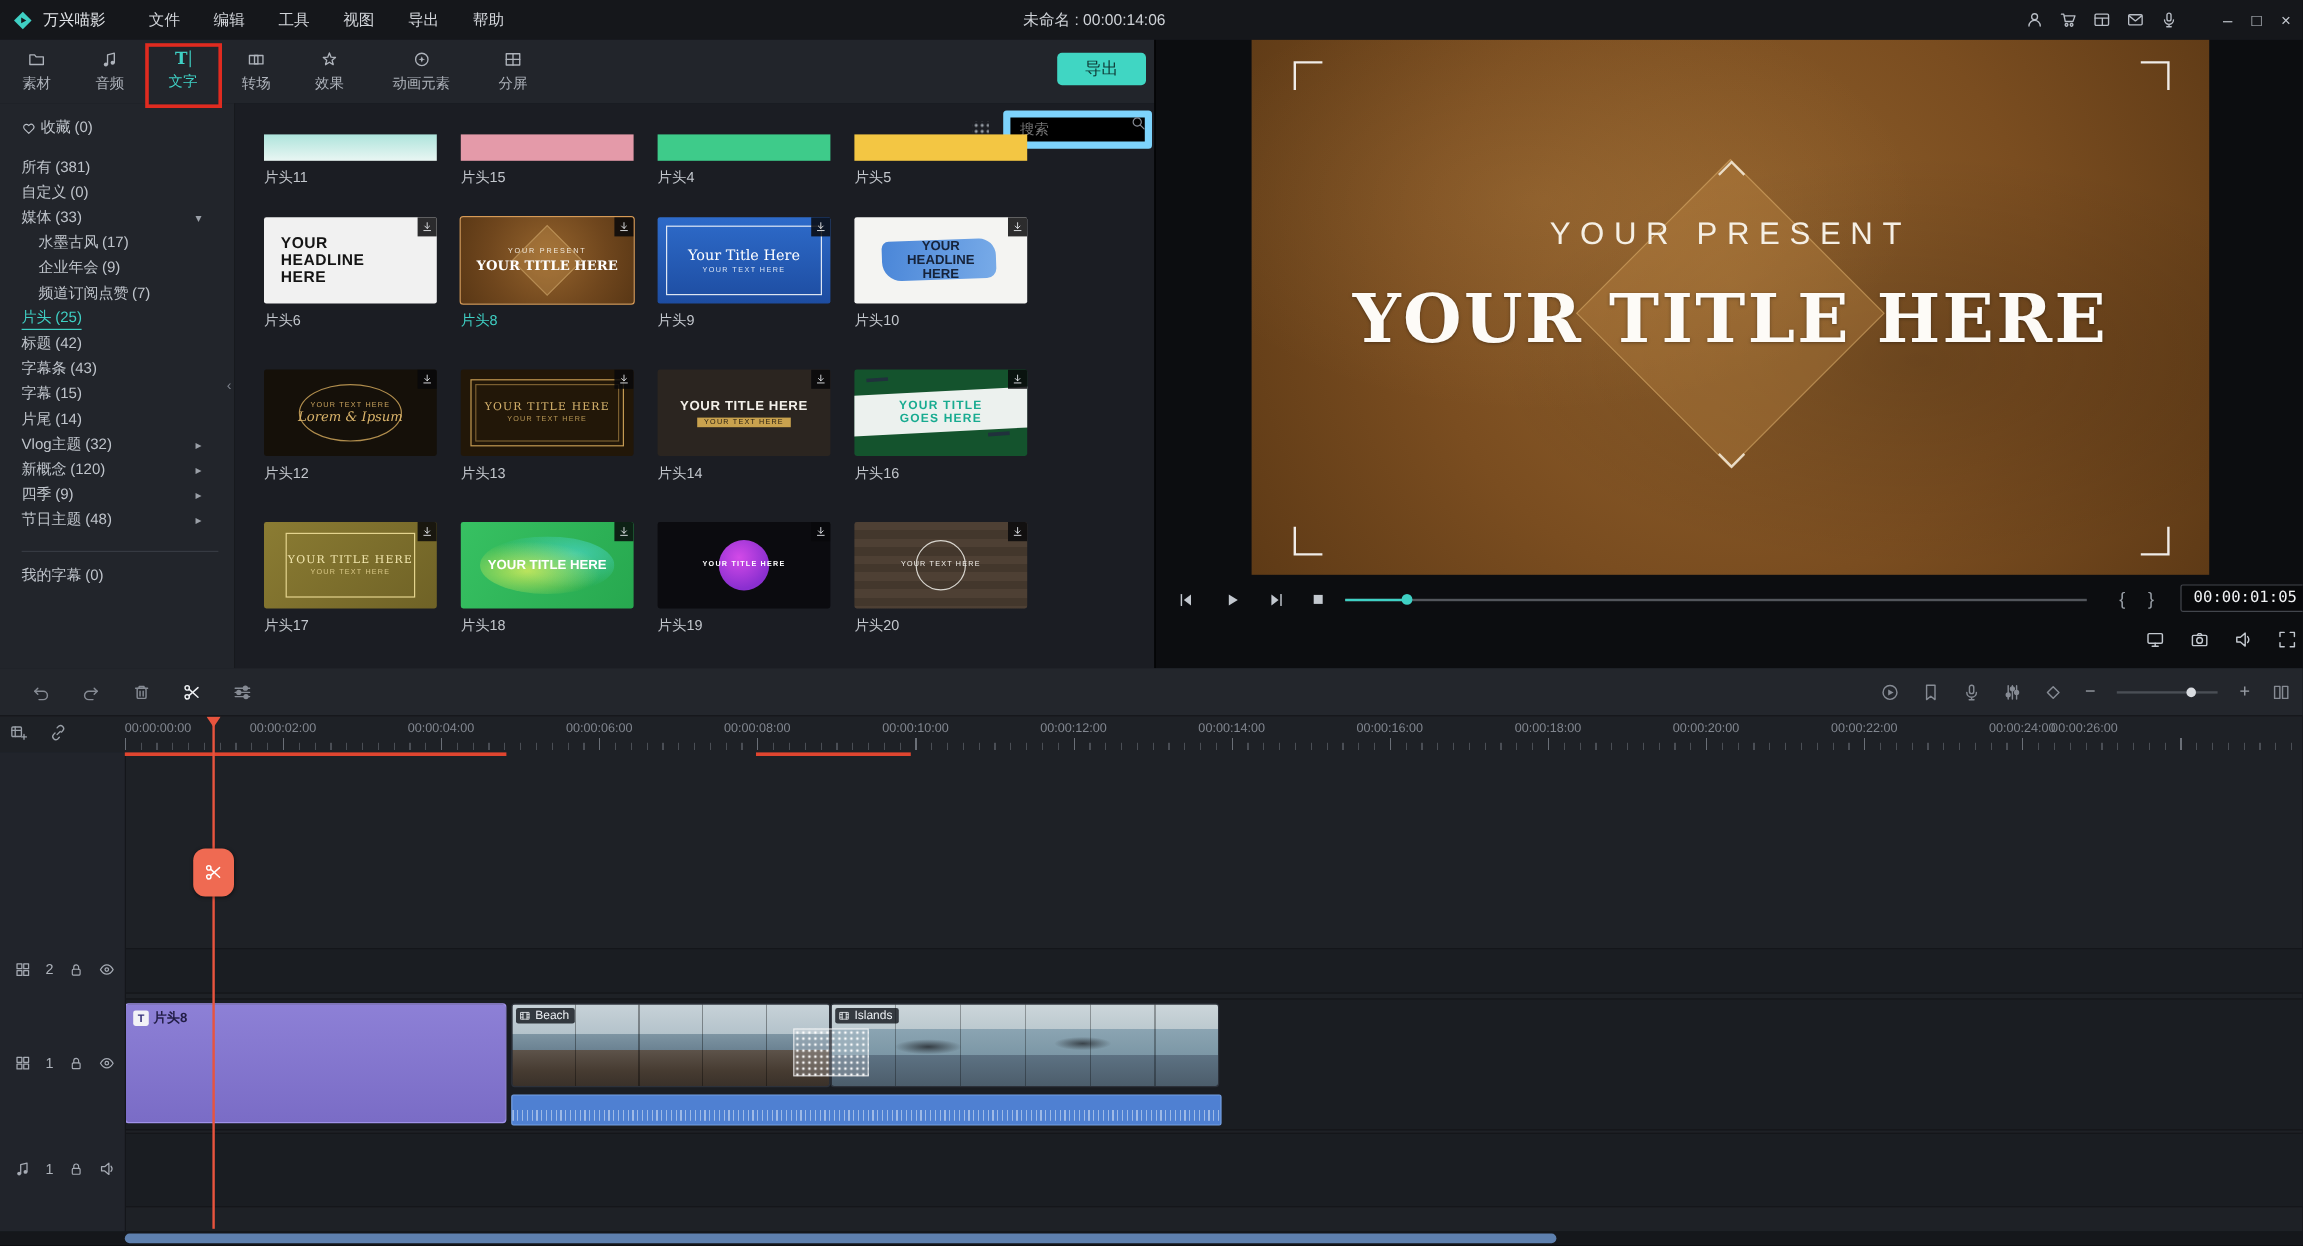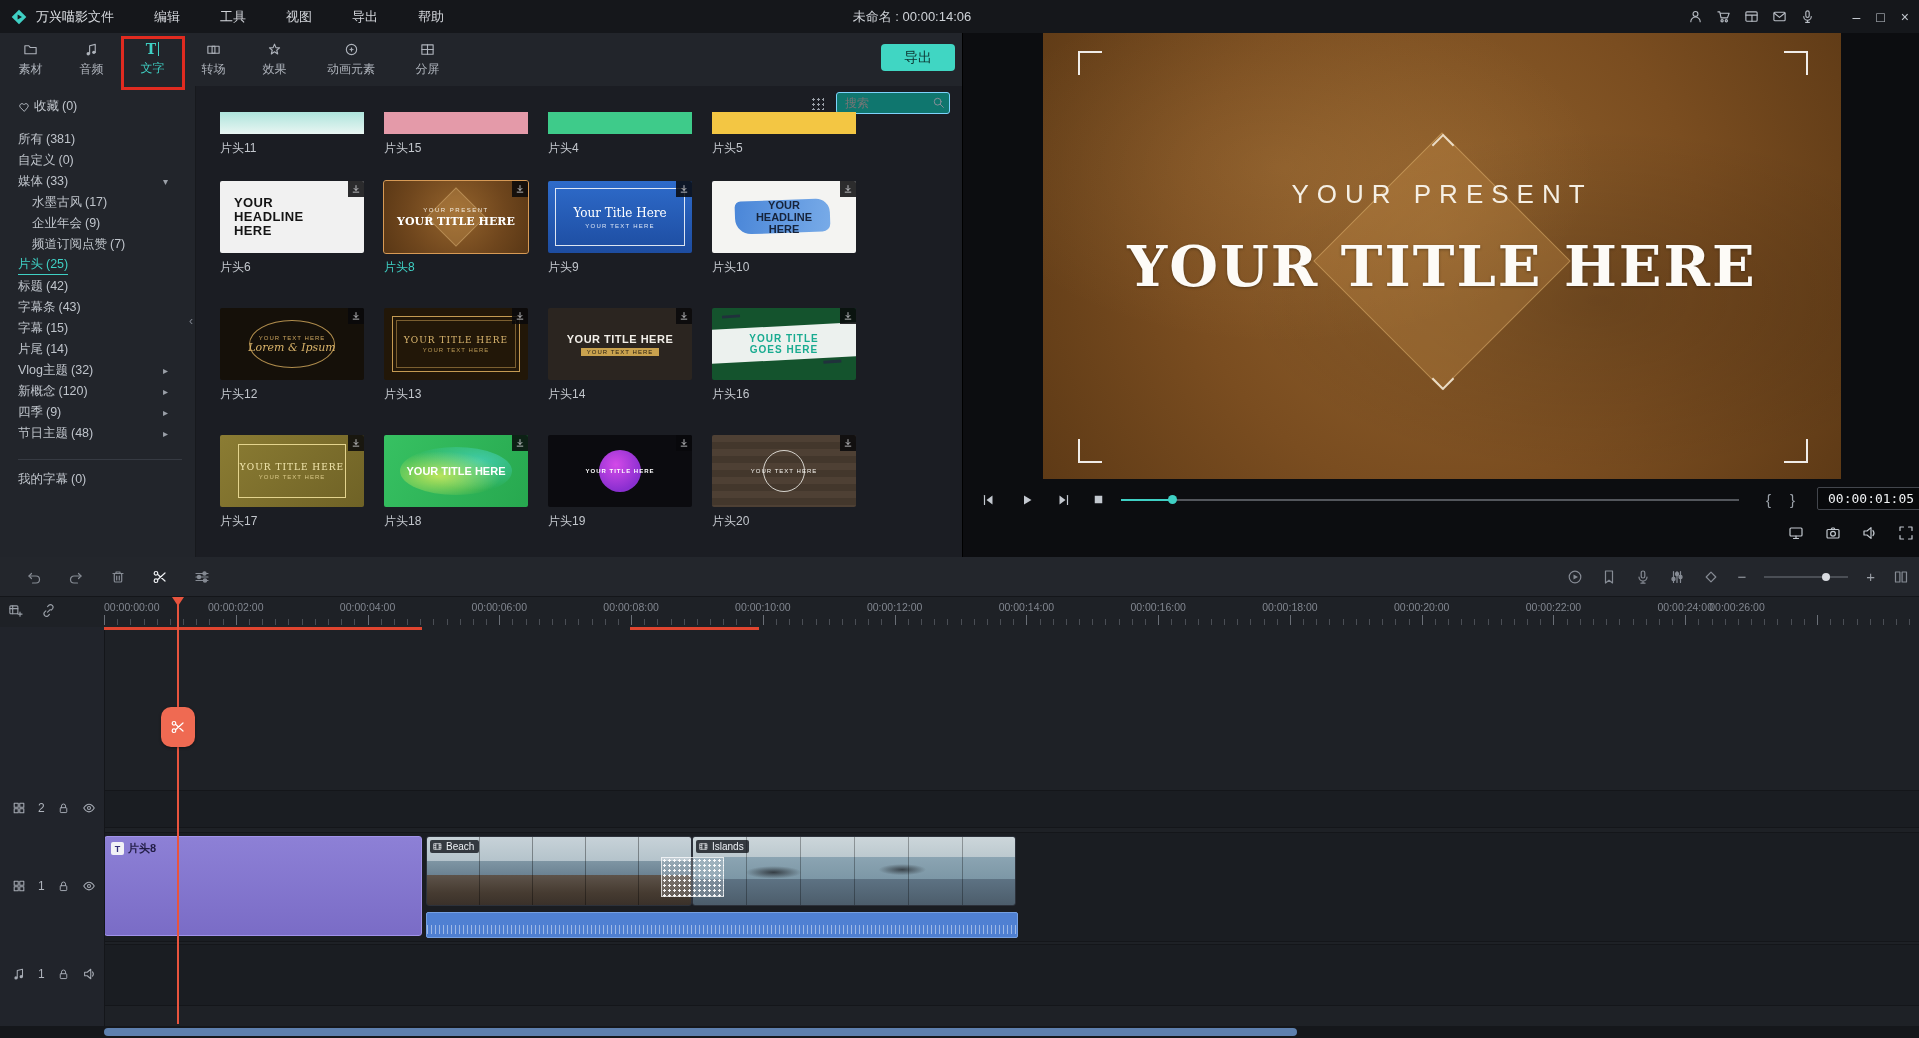--- a/index.html
+++ b/index.html
@@ -3,21 +3,21 @@
 <meta charset="utf-8">
 <style>
   html,body{margin:0;padding:0;background:#000;}
   .app{position:relative;width:1919px;height:1038px;overflow:hidden;background:#1b1d22;
        font-family:"Liberation Sans",sans-serif;color:#c7cbd2;font-size:13px;-webkit-font-smoothing:antialiased;}
   svg.ic{fill:none;stroke:currentColor;stroke-width:1.2;stroke-linecap:round;stroke-linejoin:round;display:block;}
   
   .menubar{position:absolute;top:0;left:0;right:0;height:33px;background:#15171b;display:flex;align-items:center;z-index:60;}
   .logo{margin-left:10px;}
   .appname{margin-left:8px;color:#e3e6ea;font-size:13px;}
-  .menus{display:flex;gap:40px;color:#d2d5da;}
+  .menus{display:flex;gap:28px;margin-left:36px;color:#d2d5da;}
   .menu-item{cursor:default;}
   .doc-title{position:absolute;left:912px;transform:translateX(-50%);color:#cfd3d8;}
   .mb-icons{position:absolute;right:104px;display:flex;gap:13px;color:#b9bec6;align-items:center;}
   .win-controls{position:absolute;right:10px;display:flex;gap:16px;color:#c3c8cf;font-size:14px;align-items:center;}
   
   .left-top{position:absolute;top:33px;left:0;width:962px;height:524px;background:#22252b;}
   .tabbar{position:relative;height:53px;background:#22252b;border-bottom:1px solid #17191d;display:flex;align-items:center;}
   .tab{width:61px;display:flex;flex-direction:column;align-items:center;gap:4px;color:#aeb3bb;font-size:12px;cursor:default;}
   .tab.wide{width:92px;justify-content:flex-end;}
   .tab.active{color:#3fd0c4;}
@@ -37,21 +37,21 @@
   .sb-item.selected .sb-lbl{color:#3fd0c4;border-bottom:1px solid #3fd0c4;padding-bottom:1px;}
   .sb-count{margin-left:3px;}
   .sb-chev{margin-left:auto;margin-right:14px;font-size:10px;color:#9ba0a8;}
   .sb-chev:empty{display:none;}
   .sb-collapse{position:absolute;right:2px;top:228px;color:#7d828c;font-size:12px;}
   
   .library{position:absolute;left:196px;top:53px;right:0;bottom:0;background:#1b1d23;}
   .lib-head{position:absolute;top:6px;left:614px;display:flex;align-items:center;gap:12px;}
   .dots{width:14px;height:14px;background-image:radial-gradient(#9aa0a8 1.2px,transparent 1.4px);background-size:5px 5px;background-position:1px 1px;}
   .search-wrap{position:relative;}
-  .search-wrap input{width:82px;height:20px;background:#0f766e;border:1px solid #7dd3fc;border-radius:3px;color:#cfd3da;
+  .search-wrap input{width:82px;height:20px;background:#000000;border:6px solid #7dd3fc;border-radius:3px;color:#cfd3da;
                      font-size:12px;font-family:inherit;padding:0 22px 0 8px;outline:none;}
   .search-wrap .mag{position:absolute;right:5px;top:4px;color:#8a8f99;}
   .partial-row{position:absolute;top:26px;left:24px;display:grid;grid-template-columns:repeat(4,144px);column-gap:20px;}
   .pthumb{width:144px;height:22px;position:relative;overflow:hidden;}
   .main-grid{position:absolute;top:95px;left:24px;display:grid;grid-template-columns:repeat(4,144px);column-gap:20px;row-gap:32px;}
   .cell-label{margin-top:6px;font-size:12px;color:#c3c7cd;}
   .cell-label.sel{color:#3fd0c4;}
   .thumb{position:relative;width:144px;height:72px;overflow:hidden;border-radius:2px;display:flex;flex-direction:column;
          align-items:center;justify-content:center;text-align:center;cursor:pointer;}
   .thumb span:empty{display:none;}

